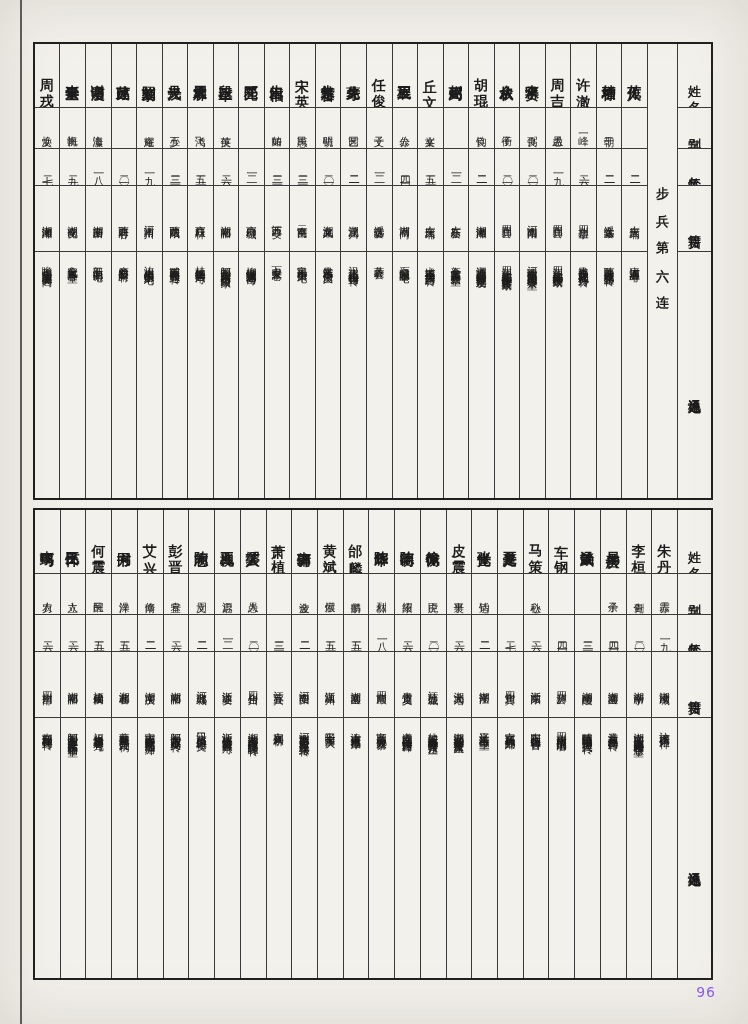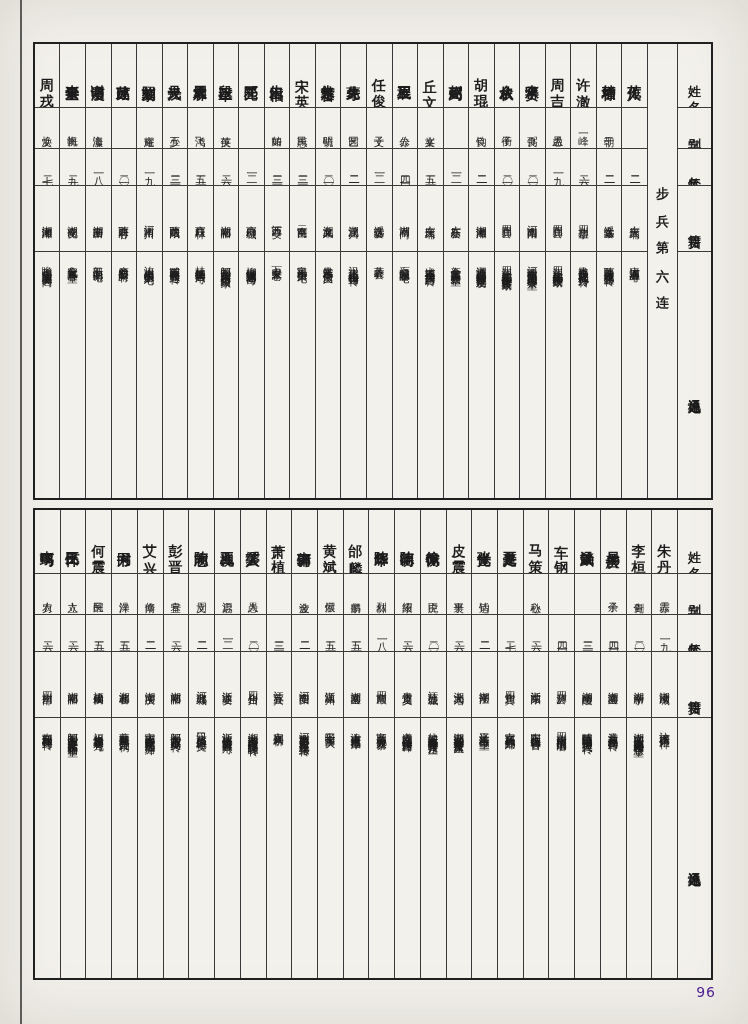--- a/index.html
+++ b/index.html
@@ -56,21 +56,21 @@
 
   .head-col .vtext { font-size: 13px; font-weight: 700; }
   .sp-1 { letter-spacing: 1.1em; margin-bottom: -1.1em; }
   .sp-2 { letter-spacing: 1.7em; margin-bottom: -1.7em; }
 
   .unit-cell { height: 100%; border-bottom: none; align-items: flex-start; padding-top: 132px; }
   .unit-cell .vtext { font-size: 13px; font-weight: 700; letter-spacing: 2.1em; margin-bottom: -2.1em; }
 
   .page-number {
     position: absolute; right: 32px; bottom: 24px;
-    font-size: 14px; color: #4c1d95; letter-spacing: 1px;
+    font-size: 14px; color: #8b5cf6; letter-spacing: 1px;
     font-family: "DejaVu Sans", "Liberation Sans", sans-serif;
   }
 </style>
 </head>
 <body>
 
 <div class="margin-line"></div>
 
 <div class="roster-table" id="table-top">
   <div class="col head-col">

